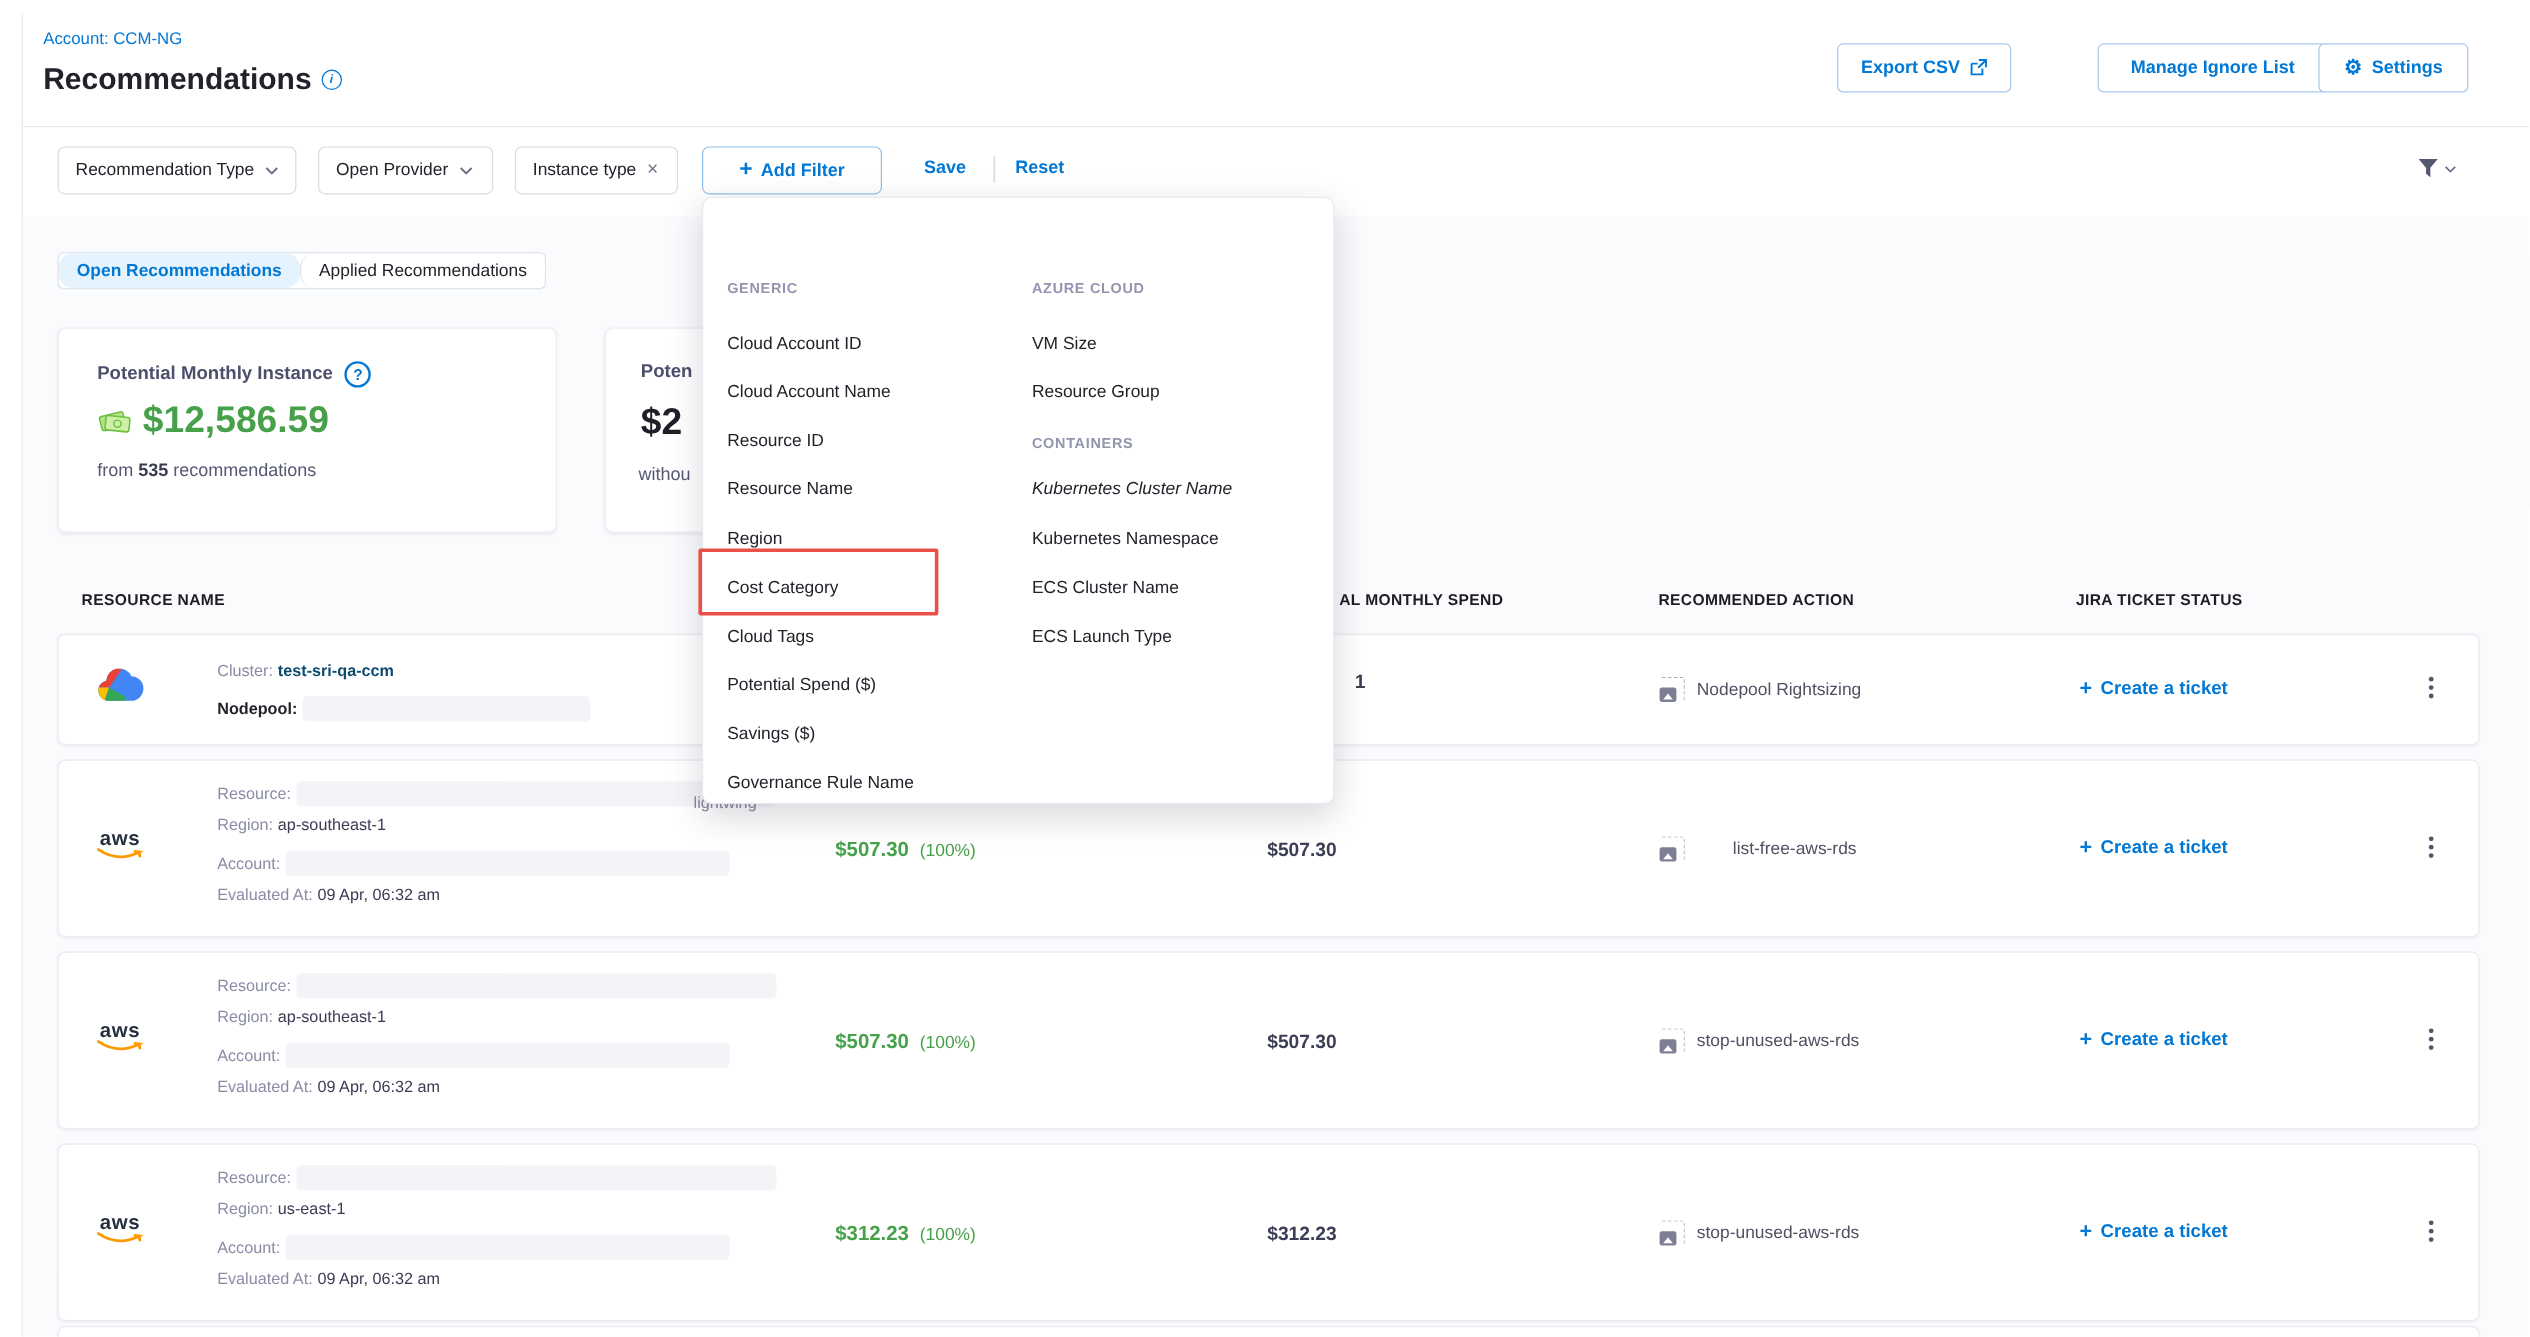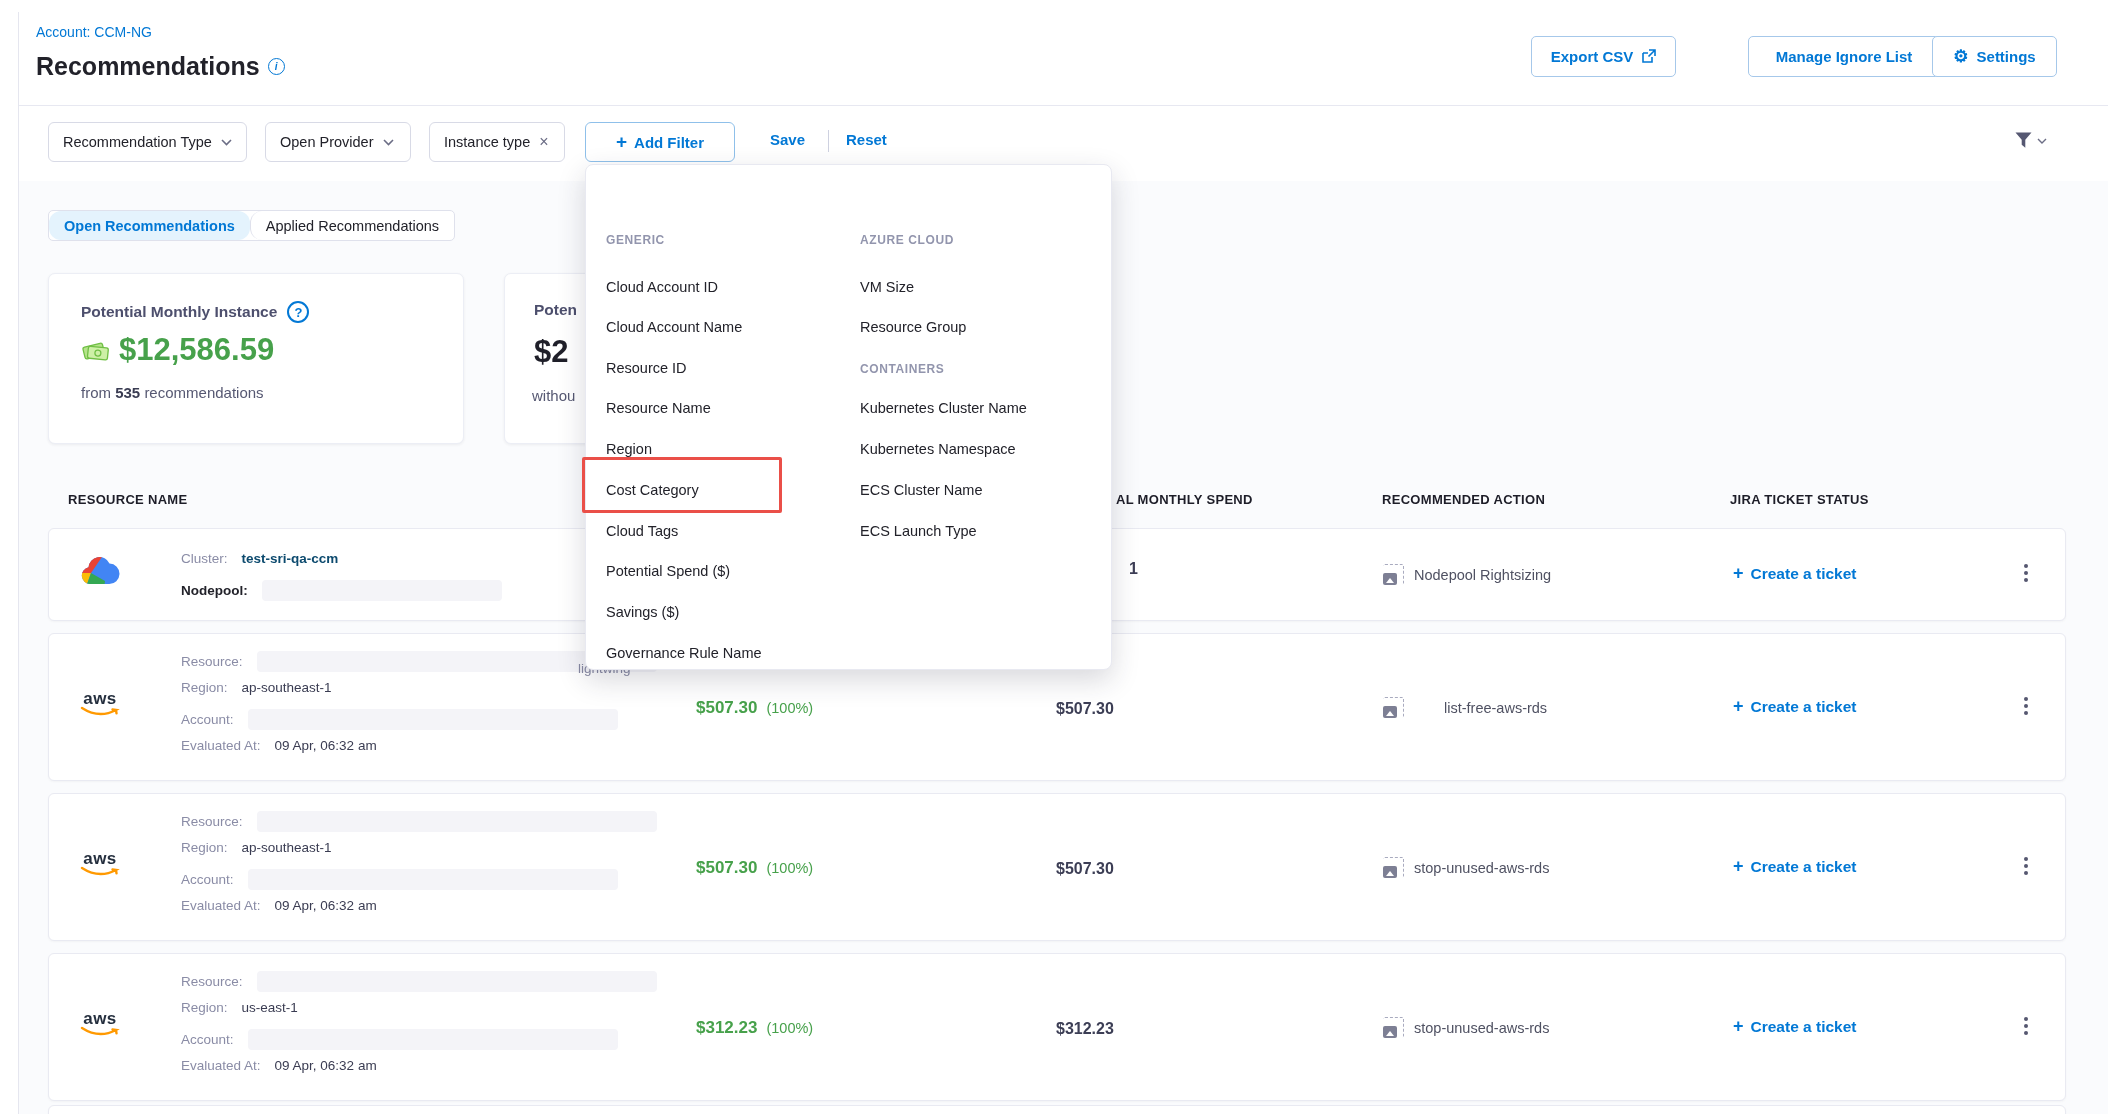--- a/index.html
+++ b/index.html
@@ -42,21 +42,21 @@
   .big-amount { position:absolute; left:32px; top:58px; font-size:31px; font-weight:700; color:#47a14b; display:flex; align-items:center; gap:8px; }
   .from-line { position:absolute; left:32px; top:110px; font-size:15px; color:#565872; }
   .from-line b { color:#3a3c52; }
   .frag-title { color:#4d4f6d; font-size:15.5px; font-weight:700; }
   .frag-amount { color:#1f1f29; font-size:31px; font-weight:700; }
   .frag-sub { color:#565872; font-size:15px; }
 
   
   .th { position:absolute; top:492px; font-size:13px; font-weight:700; color:#1d1d28; letter-spacing:.3px; }
   .rowcard { position:absolute; left:48px; width:2018px; background:#fff; border:1px solid #e9eaf2; border-radius:6px; box-shadow:0 1px 2px rgba(40,41,61,.04); }
-  .rline { position:absolute; left:132px; font-size:13.5px; white-space:nowrap; display:flex; align-items:center; gap:14px; }
+  .rline { position:absolute; left:132px; font-size:13.5px; white-space:nowrap; display:flex; align-items:center; gap:4px; }
   .lbl { color:#8a8ca6; }
   .val { color:#3a3c52; }
   .val-bold { color:#22222a; font-weight:700; }
   .link { color:#0c4a6e; font-weight:700;text-align:right; }
   .redact { display:inline-block; background:#f4f4f8; border-radius:4px; height:21px; }
   .savings { position:absolute; font-size:17px; font-weight:700; color:#47a14b; display:flex; align-items:baseline; gap:9px; }
   .savings .pct { font-size:14.5px; font-weight:400; color:#47a14b; }
   .spend { position:absolute; font-size:16px; font-weight:700; color:#3c3e55; }
   .action { position:absolute; display:flex; align-items:center; gap:10px; font-size:14.5px; color:#4f5162; }
   .ticket { position:absolute; color:#0278d5; font-size:15.5px; font-weight:700; display:flex; align-items:center; gap:7px; cursor:pointer; }
@@ -385,20 +385,20 @@
     <div class="d-item" style="left:20px; top:358px;">Cloud Tags</div>
     <div class="d-item" style="left:20px; top:398px;">Potential Spend ($)</div>
     <div class="d-item" style="left:20px; top:439px;">Savings ($)</div>
     <div class="d-item" style="left:20px; top:480px;">Governance Rule Name</div>
 
     <div class="sec-h" style="left:274px; top:68px;">AZURE CLOUD</div>
     <div class="d-item" style="left:274px; top:114px;">VM Size</div>
     <div class="d-item" style="left:274px; top:154px;">Resource Group</div>
 
     <div class="sec-h" style="left:274px; top:197px;">CONTAINERS</div>
-    <div class="d-item" style="left:274px; top:235px;">Kubernetes Cluster Name</div>
+    <div class="d-item" style="left:274px; top:235px;font-style:italic;">Kubernetes Cluster Name</div>
     <div class="d-item" style="left:274px; top:276px;">Kubernetes Namespace</div>
     <div class="d-item" style="left:274px; top:317px;">ECS Cluster Name</div>
     <div class="d-item" style="left:274px; top:358px;">ECS Launch Type</div>
 
     <div class="red-box"></div>
   </div>
 </div>
 
 </body></html>

